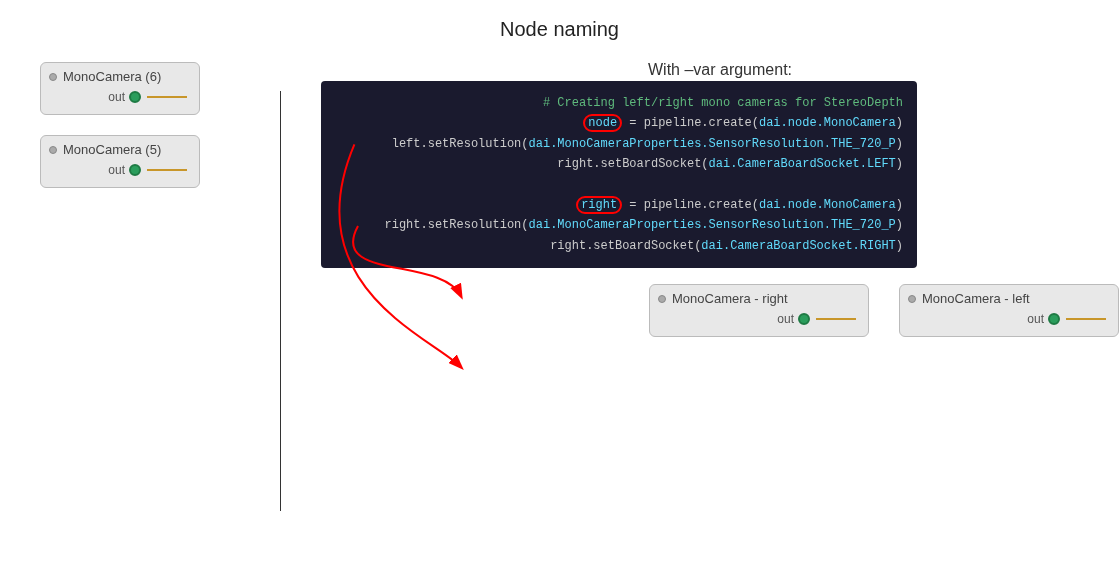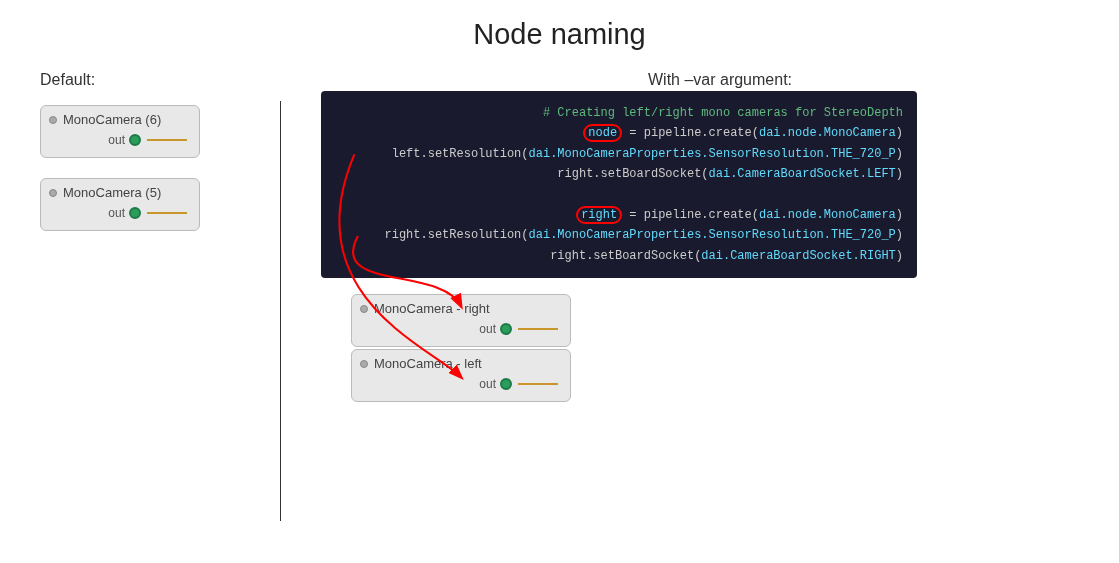--- a/index.html
+++ b/index.html
@@ -7,21 +7,21 @@
       background: #ffffff;
       font-family: 'Segoe UI', Arial, sans-serif;
       width: 1119px;
       height: 563px;
       overflow: hidden;
       position: relative;
     }
 
     .page-title {
       text-align: center;
-      font-size: 29px;
+      font-size: 20px;
       font-weight: 400;
       padding-top: 18px;
       color: #222;
     }
 
     .content-area {
       display: flex;
       flex-direction: row;
       margin-top: 20px;
       height: 490px;
@@ -166,21 +166,20 @@
     }
   </style>
 </head>
 <body>
 
 <div class="page-title">Node naming</div>
 
 <div class="content-area">
 
   <div class="left-panel">
-    <div class="left-label">Default:</div>
     <div class="left-nodes">
 
       <div class="node-box">
         <div class="node-header">
           <div class="node-dot-small"></div>
           <span>MonoCamera (6)</span>
         </div>
         <div class="node-out-row">
           <span class="node-out-label">out</span>
           <div class="node-out-dot"></div>
@@ -225,21 +224,21 @@
         <span class="code-highlight" id="highlight-right">right</span><span class="code-plain"> = pipeline.create(</span><span class="code-var">dai.node.MonoCamera</span><span class="code-plain">)</span>
       </div>
       <div>
         <span class="code-plain">right.setResolution(</span><span class="code-var">dai.MonoCameraProperties.SensorResolution.THE_720_P</span><span class="code-plain">)</span>
       </div>
       <div>
         <span class="code-plain">right.setBoardSocket(</span><span class="code-var">dai.CameraBoardSocket.RIGHT</span><span class="code-plain">)</span>
       </div>
     </div>
 
-    <div style="display:flex; flex-direction:column; gap:2px; margin-top:16px; margin-left:30px;">
+    <div style="display:flex; flex-direction:row; gap:30px; margin-top:16px; margin-left:30px;justify-content:flex-end;">
 
       <div class="node-box-named" id="node-right">
         <div class="node-header">
           <div class="node-dot-small"></div>
           <span>MonoCamera - right</span>
         </div>
         <div class="node-out-row">
           <span class="node-out-label">out</span>
           <div class="node-out-dot"></div>
           <div class="node-connector-line"></div>

